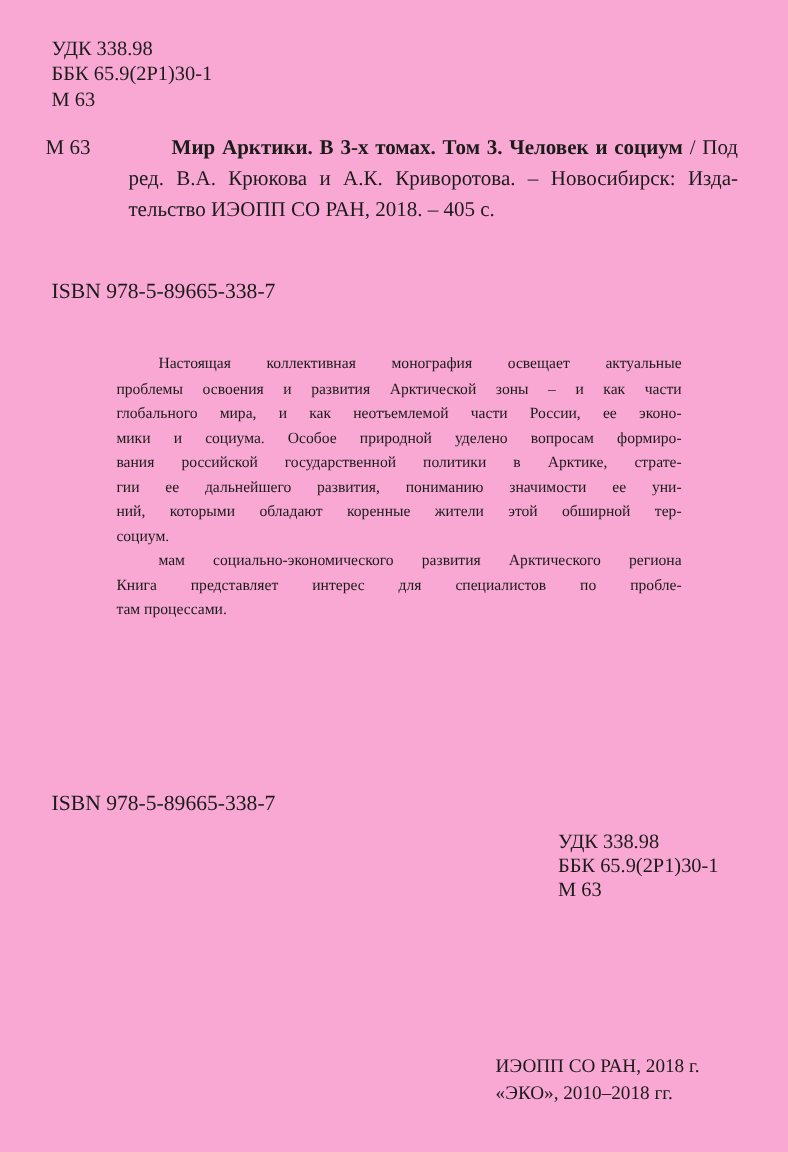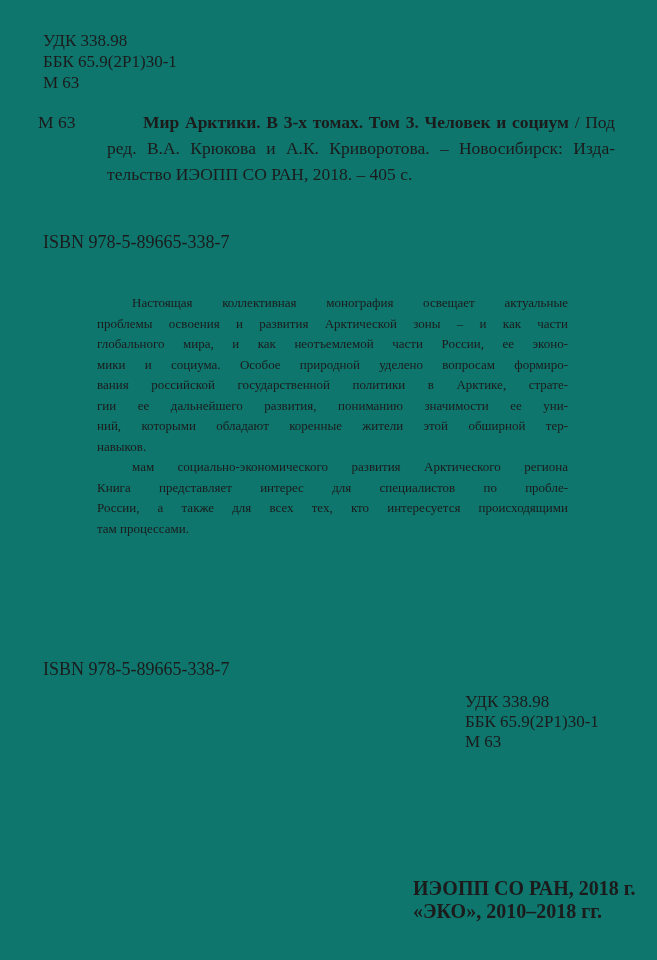--- a/index.html
+++ b/index.html
@@ -5,21 +5,21 @@
   html, body {
     margin: 0;
     padding: 0;
     background: #e9e9e9;
   }
   .page {
     position: relative;
     width: 657px;
     height: 960px;
     margin: 0 auto;
-    background: #0f766e;
+    background: #f9a8d4;
     color: #1b1b1b;
     font-family: "Liberation Serif", "DejaVu Serif", serif;
     overflow: hidden;
   }
   .block { position: absolute; }
 
   
   .top-codes {
     left: 43px; top: 30px;
     font-size: 17px; line-height: 21px;
@@ -65,21 +65,21 @@
 
   
   .right-codes {
     left: 465px; top: 692px;
     font-size: 17px; line-height: 20px;
   }
 
   
   .publisher {
     left: 413px; top: 877px;
-    font-size: 20px; line-height: 23px; font-weight: bold;
+    font-size: 16px; line-height: 23px;
   }
 </style>
 </head>
 <body>
 
 <div class="page">
 
   <div class="block top-codes">
     <div>УДК 338.98</div>
     <div>ББК 65.9(2Р1)30-1</div>
@@ -103,26 +103,25 @@
 
   <div class="block abstract">
     <div class="para indent-first">
         <div class="tline">Настоящая коллективная монография освещает актуальные</div>
         <div class="tline">проблемы освоения и развития Арктической зоны – и как части</div>
         <div class="tline">глобального мира, и как неотъемлемой части России, ее эконо-</div>
         <div class="tline">мики и социума. Особое природной уделено вопросам формиро-</div>
         <div class="tline">вания российской государственной политики в Арктике, страте-</div>
         <div class="tline">гии ее дальнейшего развития, пониманию значимости ее уни-</div>
         <div class="tline">ний, которыми обладают коренные жители этой обширной тер-</div>
-        <div class="tline tlast">навыков.</div>
+        <div class="tline tlast">социум.</div>
       </div>
     <div class="para indent-first">
         <div class="tline">мам социально-экономического развития Арктического региона</div>
         <div class="tline">Книга представляет интерес для специалистов по пробле-</div>
-        <div class="tline">России, а также для всех тех, кто интересуется происходящими</div>
         <div class="tline tlast">там процессами.</div>
       </div>
   </div>
 
   <div class="block isbn-bottom">ISBN 978-5-89665-338-7</div>
 
   <div class="block right-codes">
     <div>УДК 338.98</div>
     <div>ББК 65.9(2Р1)30-1</div>
     <div>М 63</div>

